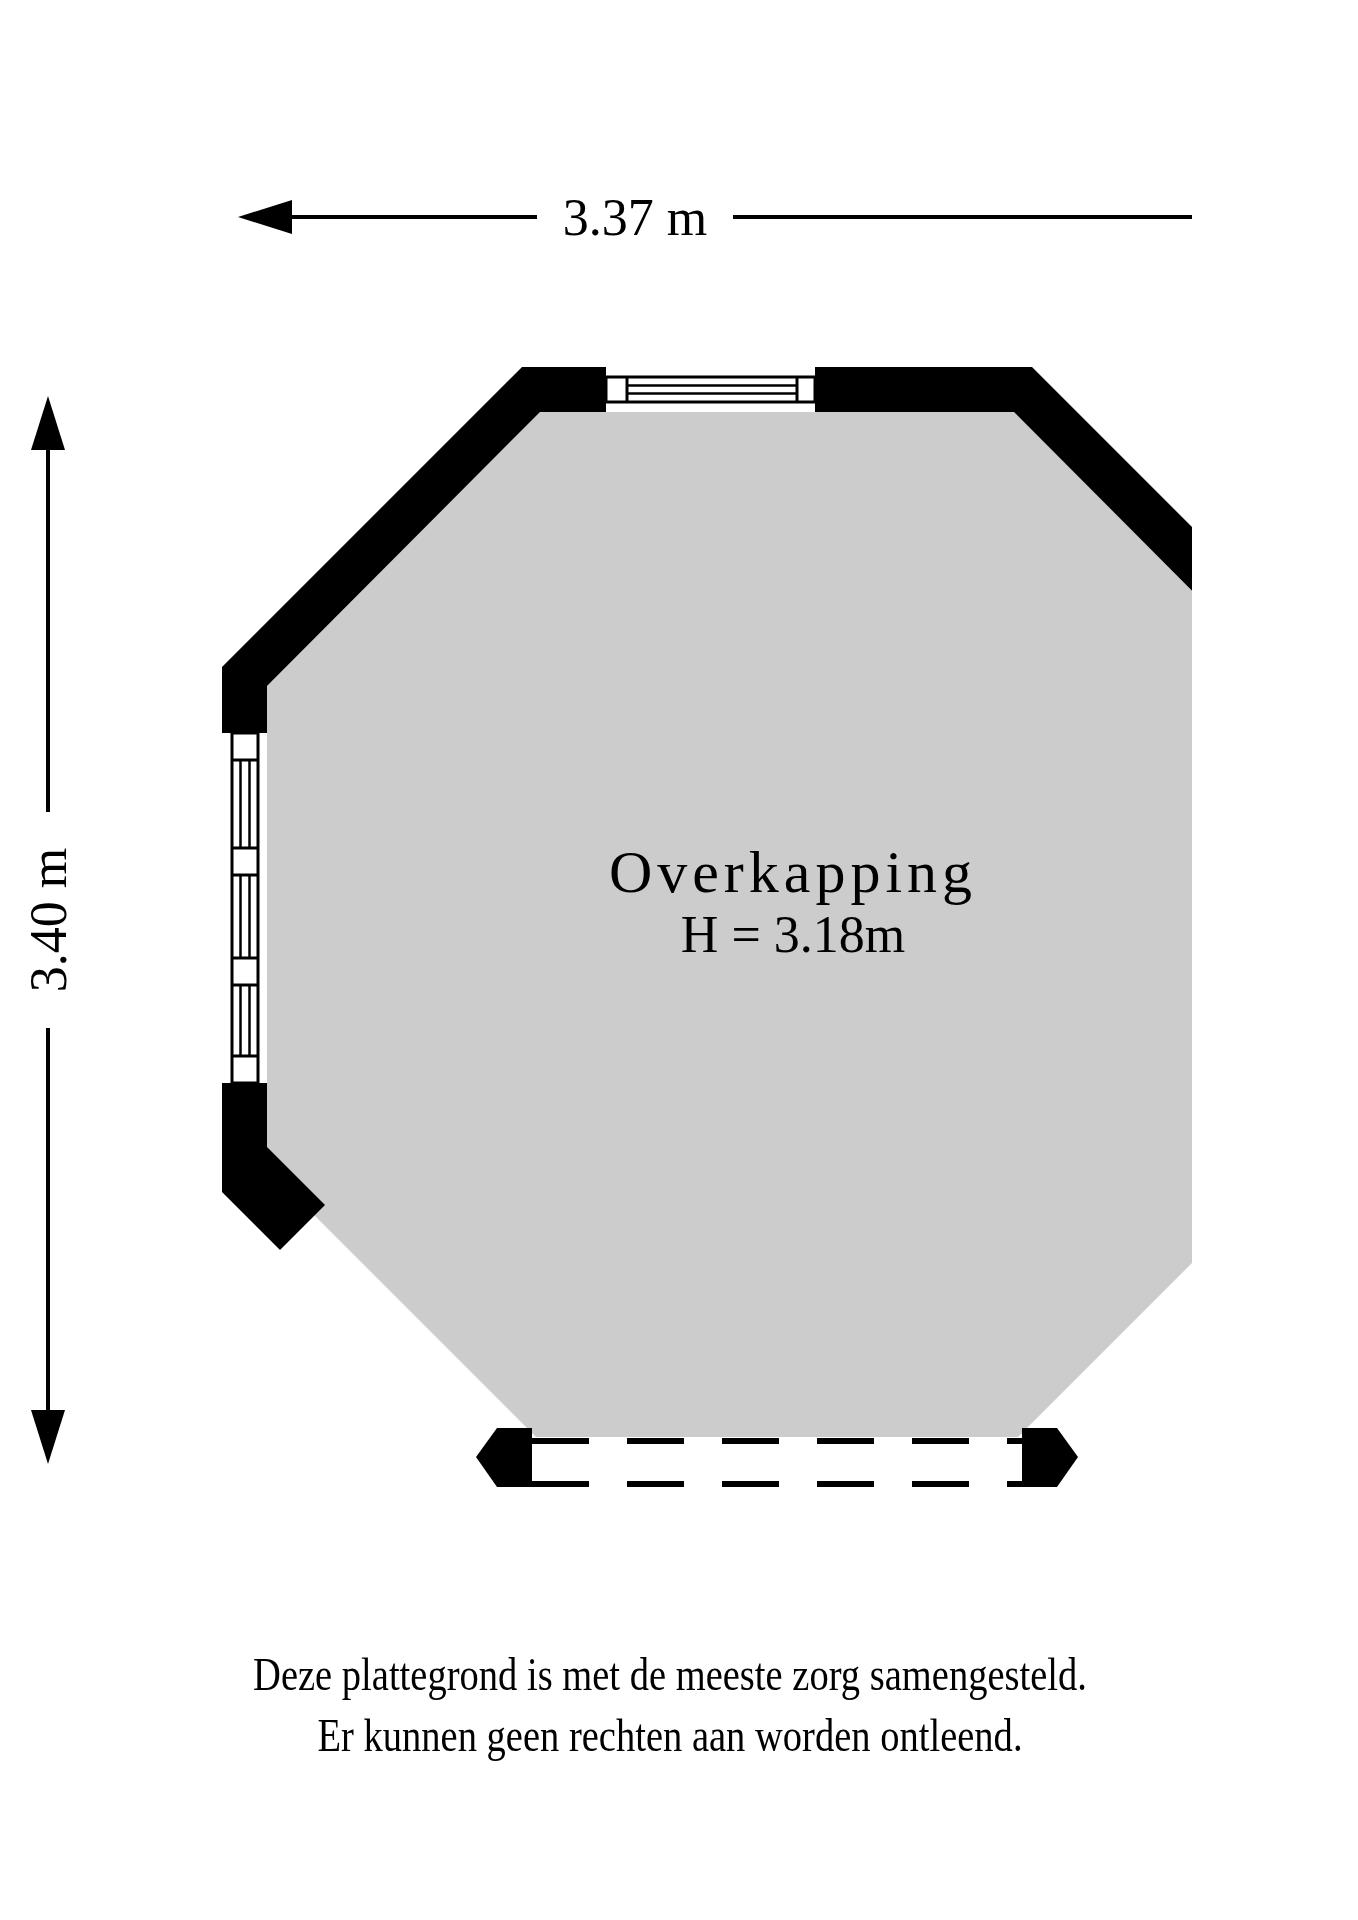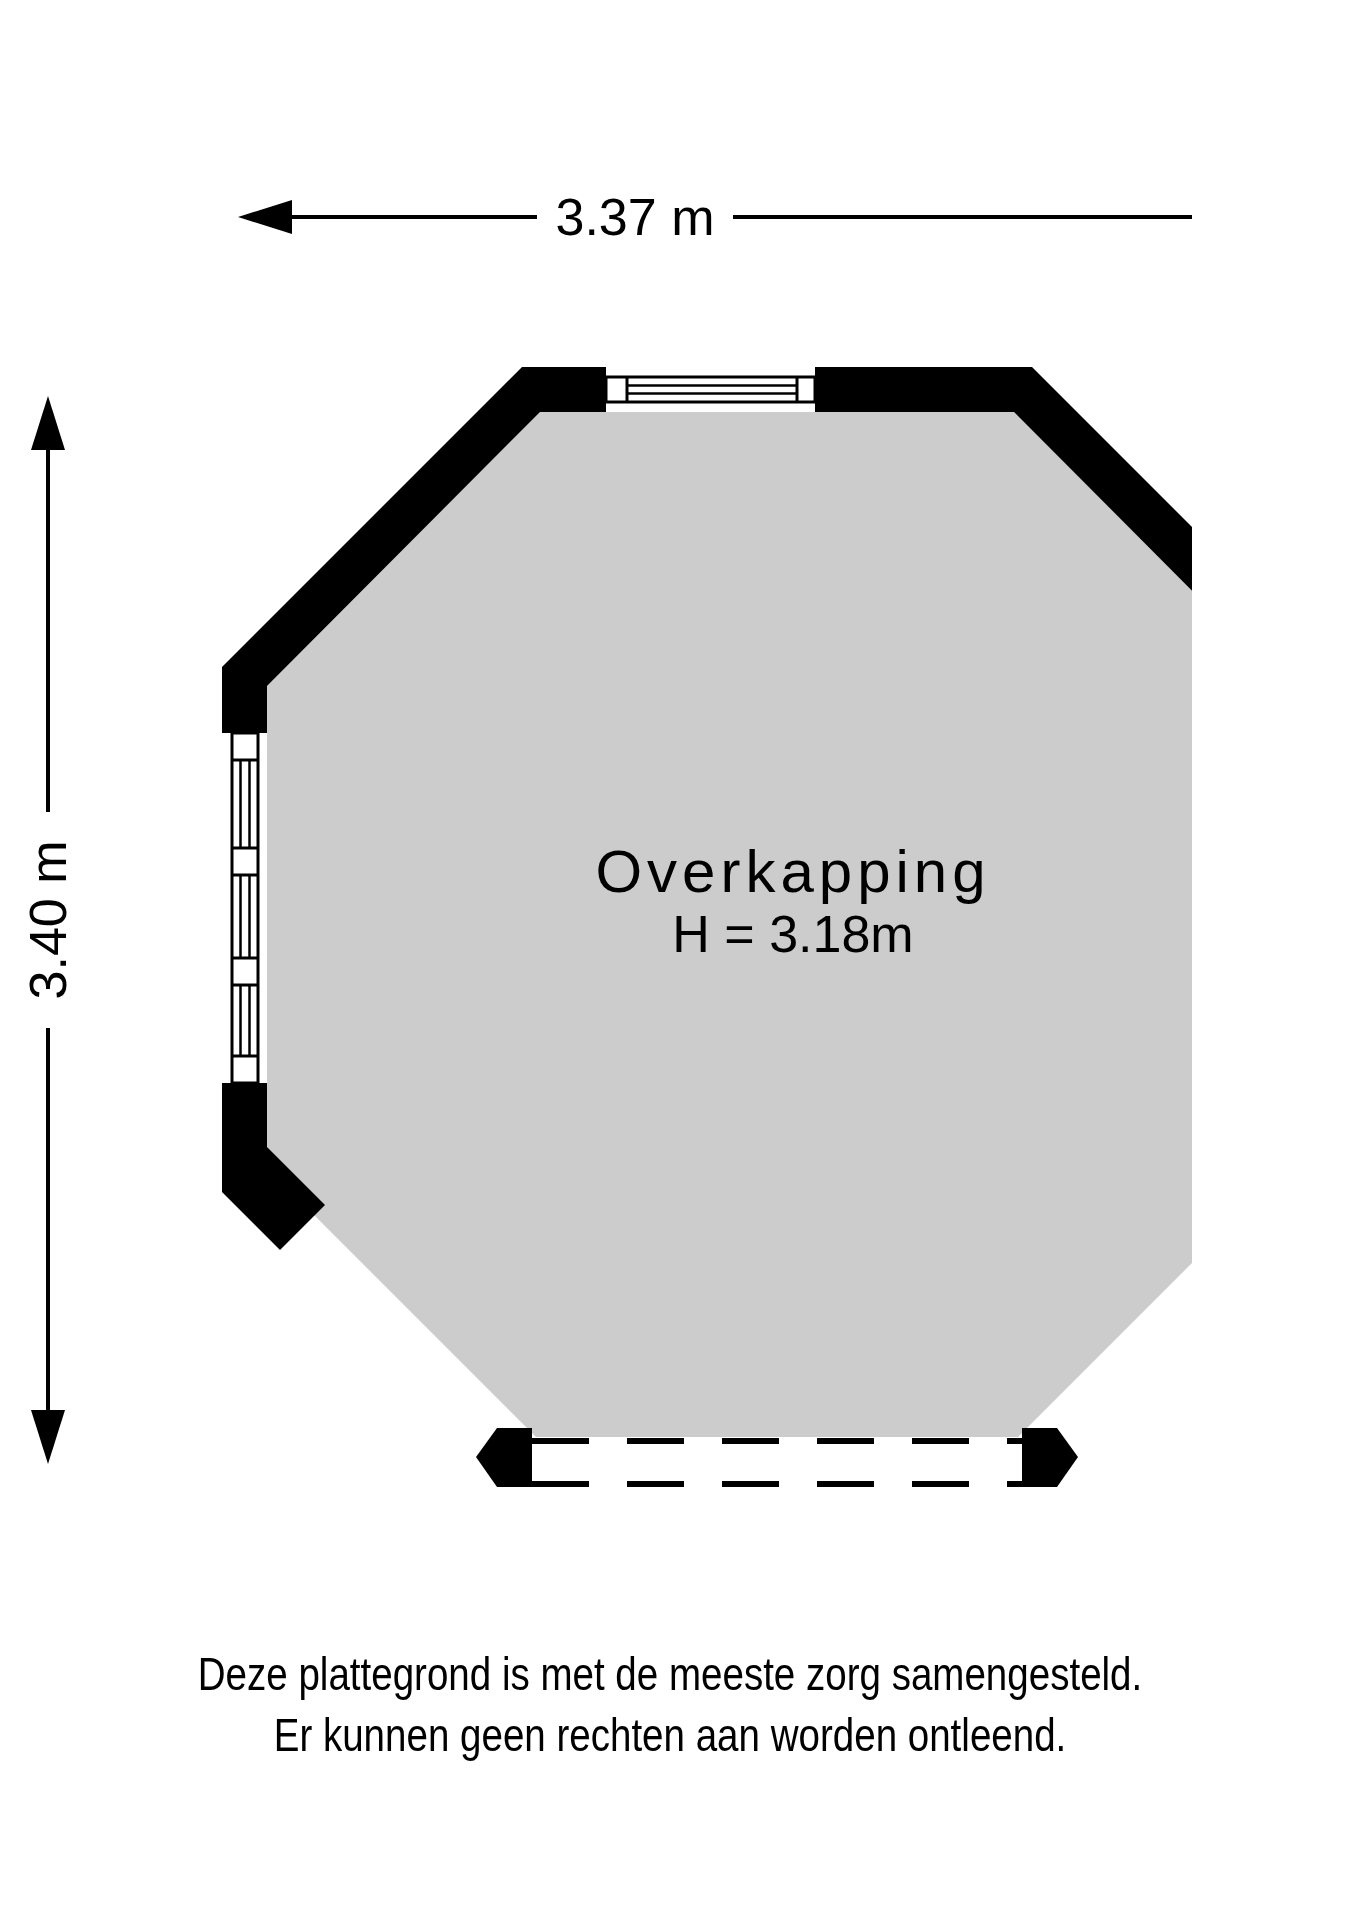--- a/index.html
+++ b/index.html
@@ -7,21 +7,21 @@
     --wall:#000000;
     --ink:#000000;
     --bg:#ffffff;
   }
   html,body{margin:0;padding:0;background:var(--bg);}
   .page{
     position:relative;
     width:1192px;height:1920px;
     background:var(--bg);
     overflow:hidden;
-    font-family:Liberation Sans, sans-serif;
+    font-family:Liberation Serif, serif;
   }
   svg{display:block;position:absolute;left:0;top:0;}
   .floor{fill:var(--floor);stroke:none;}
   .wall{fill:var(--wall);stroke:none;}
   .win-frame{fill:#ffffff;stroke:var(--wall);stroke-width:3;}
   .win-line{stroke:var(--wall);stroke-width:2.5;fill:none;}
   .win-divider{stroke:var(--wall);stroke-width:3;fill:none;}
   .dim-line{stroke:var(--ink);stroke-width:4;fill:none;}
   .dim-head{fill:var(--ink);stroke:none;}
   .dim-mask{fill:var(--bg);stroke:none;}

